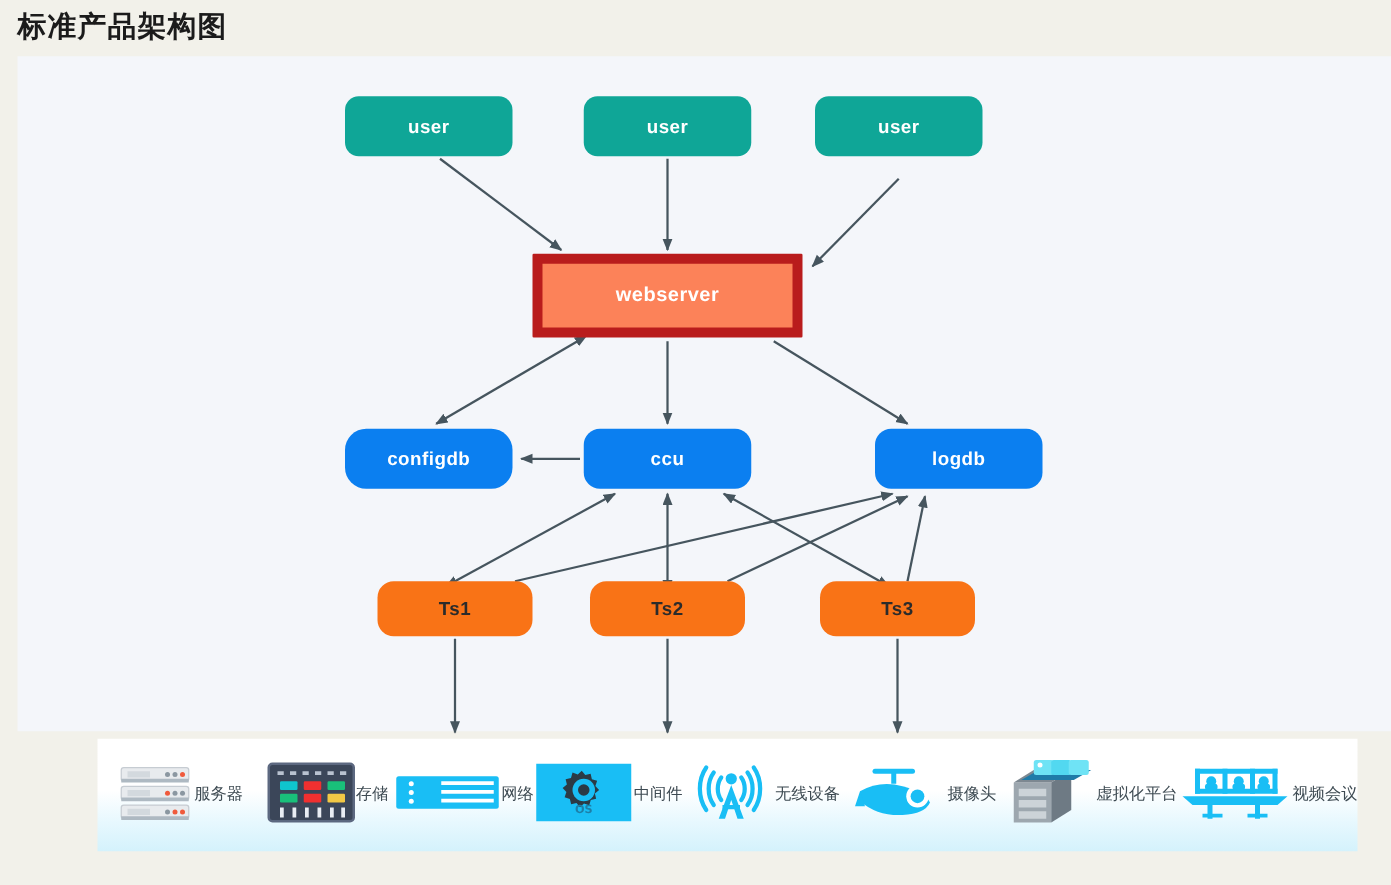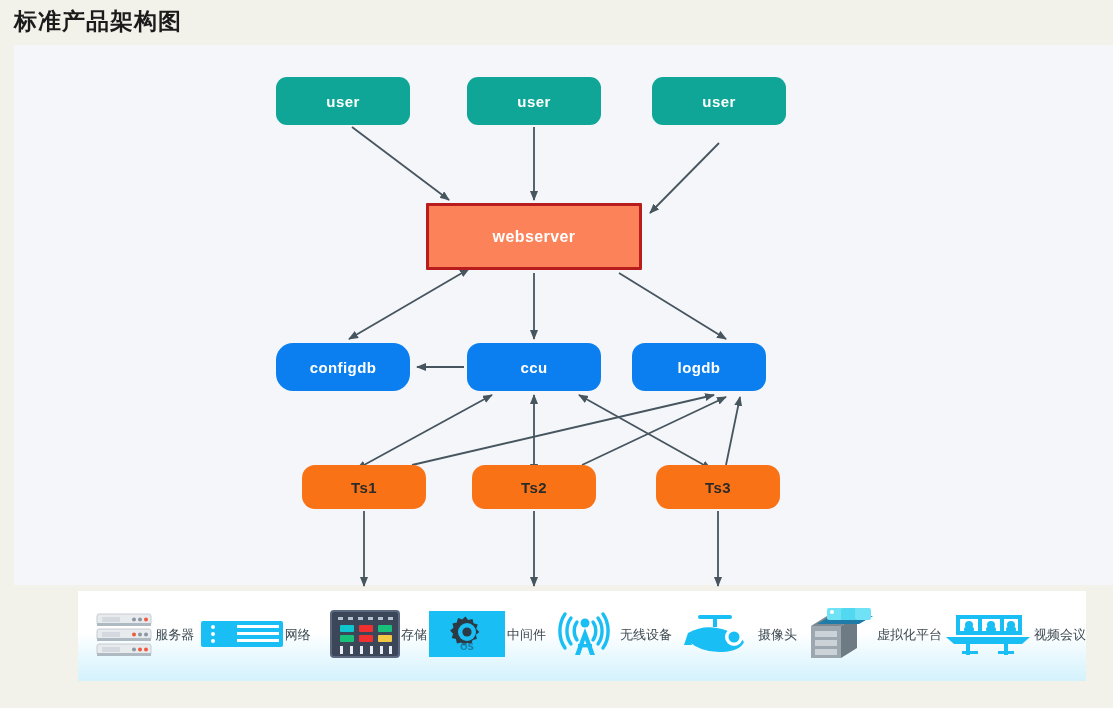--- a/index.html
+++ b/index.html
@@ -56,21 +56,21 @@
   .node-user {
     background: #0FA697;
     color: #ffffff;
     border-radius: 11px;
     width: 134px;
     height: 48px;
   }
   .node-web {
     background: #FC8259;
     color: #ffffff;
-    border: 3px solid #b91c1c;
+    border: 8px solid #b91c1c;
     border-radius: 1px;
     width: 216px;
     height: 67px;
     font-size: 16px;
   }
   .node-db {
     background: #0B7FF0;
     color: #ffffff;
     border-radius: 13px;
     width: 134px;
@@ -175,21 +175,21 @@
     <div class="node node-web" style="left:412px; top:158px;">
       <span>webserver</span>
     </div>
 
     <div class="node node-db" style="left:262px; top:298px;border-radius:17px;">
       <span>configdb</span>
     </div>
     <div class="node node-db" style="left:453px; top:298px;">
       <span>ccu</span>
     </div>
-    <div class="node node-db" style="left:618px; top:298px;">
+    <div class="node node-db" style="left:686px; top:298px;">
       <span>logdb</span>
     </div>
 
     <div class="node node-ts" style="left:288px; top:420px;">
       <span>Ts1</span>
     </div>
     <div class="node node-ts" style="left:458px; top:420px;">
       <span>Ts2</span>
     </div>
     <div class="node node-ts" style="left:642px; top:420px;">
@@ -221,37 +221,20 @@
                 <circle cx="47" cy="39.5" r="2" fill="#F05A3C"></circle>
                 <circle cx="53" cy="39.5" r="2" fill="#F05A3C"></circle>
             </g>
           </svg>
         </div>
         <div class="device-label">服务器</div>
       </div>
 
       <div class="device">
         <div class="device-glyph">
-          <svg width="86" height="38" viewBox="0 0 86 38">
-            <rect x="2" y="6" width="82" height="26" rx="2" fill="#19BEF5"></rect>
-            <g fill="#FFFFFF">
-              <circle cx="14" cy="12" r="2"></circle>
-                <circle cx="14" cy="19" r="2"></circle>
-                <circle cx="14" cy="26" r="2"></circle>
-              <rect x="38" y="10" width="42" height="3"></rect>
-              <rect x="38" y="17" width="42" height="3"></rect>
-              <rect x="38" y="24" width="42" height="3"></rect>
-            </g>
-          </svg>
-        </div>
-        <div class="device-label">网络</div>
-      </div>
-
-      <div class="device">
-        <div class="device-glyph">
           <svg width="72" height="50" viewBox="0 0 72 50">
             <rect x="2" y="2" width="68" height="46" rx="3" fill="#3B4659" stroke="#5C6880" stroke-width="2"></rect>
             <g fill="#B9C2D0">
               <rect x="9" y="8" width="5" height="3"></rect>
                 <rect x="19" y="8" width="5" height="3"></rect>
               <rect x="29" y="8" width="5" height="3"></rect>
                 <rect x="39" y="8" width="5" height="3"></rect>
               <rect x="49" y="8" width="5" height="3"></rect>
                 <rect x="59" y="8" width="5" height="3"></rect>
             </g>
@@ -265,20 +248,37 @@
               <rect x="11" y="37" width="3" height="8"></rect>
                 <rect x="21" y="37" width="3" height="8"></rect>
               <rect x="31" y="37" width="3" height="8"></rect>
                 <rect x="41" y="37" width="3" height="8"></rect>
               <rect x="51" y="37" width="3" height="8"></rect>
                 <rect x="60" y="37" width="3" height="8"></rect>
             </g>
           </svg>
         </div>
         <div class="device-label">存储</div>
+      </div>
+
+      <div class="device">
+        <div class="device-glyph">
+          <svg width="86" height="38" viewBox="0 0 86 38">
+            <rect x="2" y="6" width="82" height="26" rx="2" fill="#19BEF5"></rect>
+            <g fill="#FFFFFF">
+              <circle cx="14" cy="12" r="2"></circle>
+                <circle cx="14" cy="19" r="2"></circle>
+                <circle cx="14" cy="26" r="2"></circle>
+              <rect x="38" y="10" width="42" height="3"></rect>
+              <rect x="38" y="17" width="42" height="3"></rect>
+              <rect x="38" y="24" width="42" height="3"></rect>
+            </g>
+          </svg>
+        </div>
+        <div class="device-label">网络</div>
       </div>
 
       <div class="device">
         <div class="device-glyph">
           <svg width="80" height="50" viewBox="0 0 80 50">
             <rect x="2" y="2" width="76" height="46" fill="#19BEF5"></rect>
             <g fill="#2B3A45">
               <path d="M40 10 l4.2 1.6 3.2-3 2.8 3.4 4.3-1 1 4.3 4.2 1.2 -1.4 4.2 3 3.2 -3.4 2.8 1 4.3 -4.3 1 -1.2 4.2 -4.2-1.4 -3.2 3 -2.8-3.4 -4.3 1 -1-4.3 -4.2-1.2 1.4-4.2 -3-3.2 3.4-2.8 -1-4.3 4.3-1z" transform="translate(-9,-1) scale(1.0)"></path>
               <circle cx="40" cy="23" r="9" fill="#19BEF5"></circle>
               <circle cx="40" cy="23" r="4.6" fill="#2B3A45"></circle>

